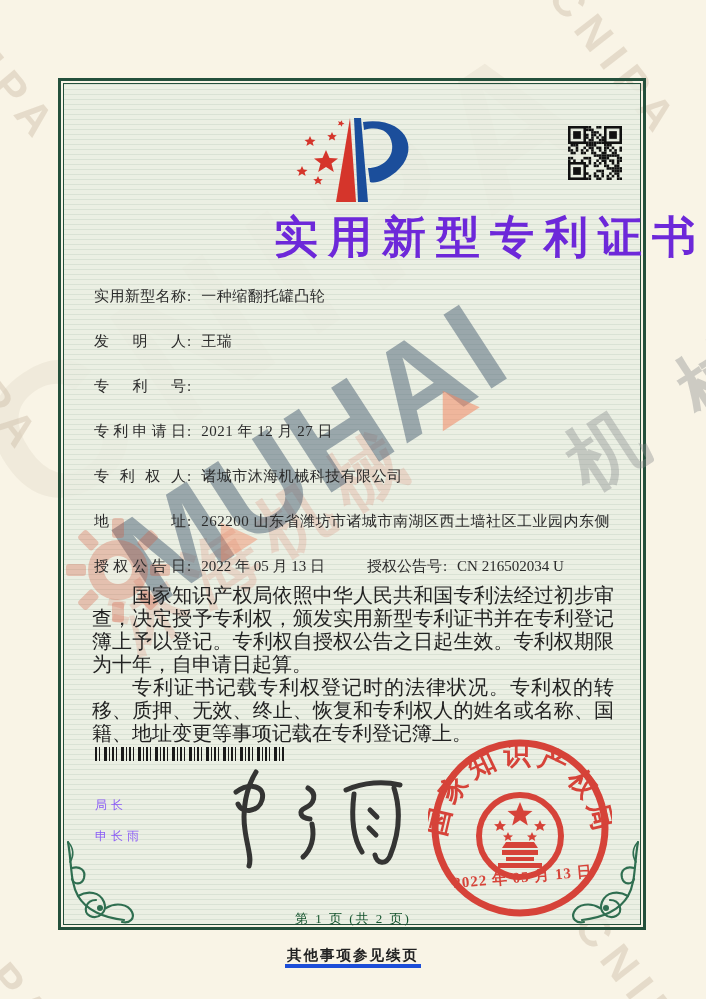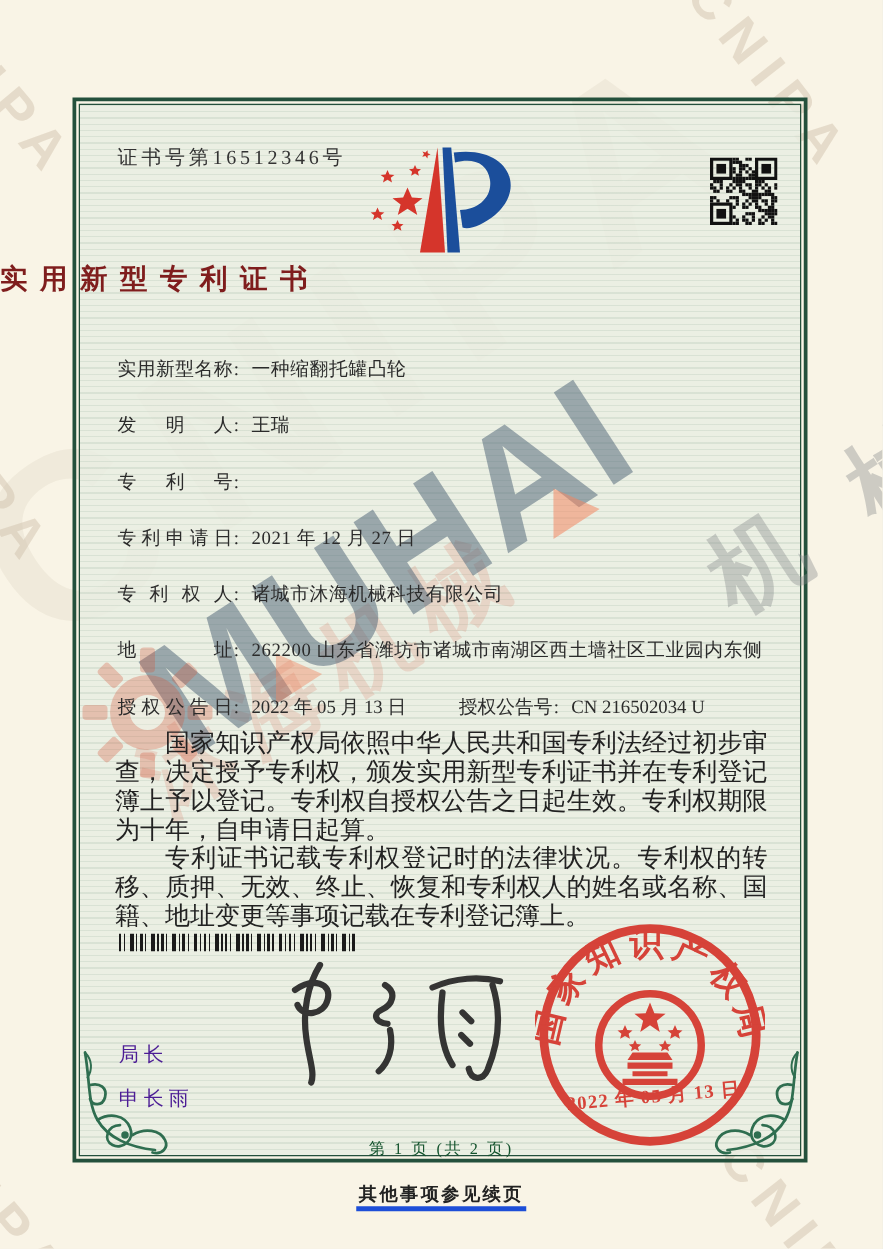--- a/index.html
+++ b/index.html
@@ -31,22 +31,22 @@
   .frame{ position:absolute; left:58px; top:78px; width:588px; height:852px;
     border:3px solid #24503c; pointer-events:none;}
   .frame-inner{ position:absolute; inset:2px; border:1px solid #24503c;
     background-color:rgba(233,237,226,0.85);
     background-image:repeating-linear-gradient(180deg, rgba(146,174,154,0.20) 0 1px, rgba(0,0,0,0) 1px 5px);}
 
   
   .cert-no{ position:absolute; left:94px; top:116px; font-size:16px; letter-spacing:3px; color:#333;}
   .qr{ position:absolute; left:568px; top:126px; width:54px; height:54px; }
   .logo{ position:absolute; left:288px; top:112px; width:134px; height:96px;}
-  .title{ position:absolute; left:0; top:208px; width:100%; text-align:left;
-    font-size:22px; font-weight:bold; letter-spacing:10px; color:#7f1d1d;}
+  .title{ position:absolute; left:0; top:208px; width:100%; text-align:right;
+    font-size:44px; font-weight:bold; letter-spacing:10px; color:#6d28d9;}
 
   
   .fields{ position:absolute; left:94px; top:286px; width:520px;}
   .field-row{ display:flex; margin-bottom:24px; font-size:15px; line-height:21px;}
   .field-label{ width:92px; flex:none; text-align:justify; text-align-last:justify;}
   .field-colon{ flex:none; margin:0 10px 0 1px;}
   .field-value{ max-width:400px; letter-spacing:0.5px;}
   .grant-row{ display:flex; font-size:15px; line-height:21px; margin-top:16px;}
   .grant-row .second{ margin-left:42px; display:flex;}
   .grant-row .glabel{ flex:none;}
@@ -59,21 +59,21 @@
   
   .barcode{ position:absolute; left:95px; top:747px; width:190px; height:14px;
     background:repeating-linear-gradient(90deg,
       #1a1a1a 0 2px, transparent 2px 4px,
       #1a1a1a 4px 5px, transparent 5px 9px,
       #1a1a1a 9px 12px, transparent 12px 14px,
       #1a1a1a 14px 15px, transparent 15px 17px);}
 
   
   .sig-block{ position:absolute; left:95px; top:797px;
-    font-family:"Liberation Sans","DejaVu Sans",sans-serif; font-size:16px; color:#4c1d95;margin-top:37px;}
+    font-family:"Liberation Sans","DejaVu Sans",sans-serif; font-size:12px; color:#8b5cf6;}
   .sig-block div{ margin-bottom:14px; letter-spacing:4px;}
   .handwriting{ position:absolute; left:212px; top:758px; width:210px; height:116px;}
 
   
   .seal{ position:absolute; left:428px; top:736px; width:184px; height:184px; opacity:0.92;}
   .seal-date{ position:absolute; left:10px; top:132px; width:170px; text-align:center;
     color:#d5352b; font-weight:bold; font-size:15px; letter-spacing:1px; white-space:nowrap;
     transform:rotate(-5deg);}
 
   
@@ -120,21 +120,20 @@
         <rect x="6" y="52" width="20" height="12" rx="3"></rect>
           <rect x="90" y="52" width="20" height="12" rx="3"></rect>
         <rect x="52" y="6" width="12" height="20" rx="3" transform="rotate(45 58 58)"></rect>
         <rect x="52" y="90" width="12" height="20" rx="3" transform="rotate(45 58 58)"></rect>
         <rect x="6" y="52" width="20" height="12" rx="3" transform="rotate(45 58 58)"></rect>
         <rect x="90" y="52" width="20" height="12" rx="3" transform="rotate(45 58 58)"></rect>
       </g>
     </g>
   </svg>
 
-  <div class="cert-no">证书号第16512346号</div>
 
   <div class="qr">
     <svg id="qr-svg" width="54" height="54" viewBox="0 0 54 54" fill="#111">
         <rect x="18" y="0" width="2.5714285714285716" height="2.5714285714285716"></rect>
         <rect x="20.571428571428573" y="0" width="2.5714285714285716" height="2.5714285714285716"></rect>
         <rect x="28.28571428571429" y="0" width="2.5714285714285716" height="2.5714285714285716"></rect>
         <rect x="30.85714285714286" y="0" width="2.5714285714285716" height="2.5714285714285716"></rect>
         <rect x="18" y="2.5714285714285716" width="2.5714285714285716" height="2.5714285714285716"></rect>
         <rect x="20.571428571428573" y="2.5714285714285716" width="2.5714285714285716" height="2.5714285714285716"></rect>
         <rect x="23.142857142857146" y="2.5714285714285716" width="2.5714285714285716" height="2.5714285714285716"></rect>

